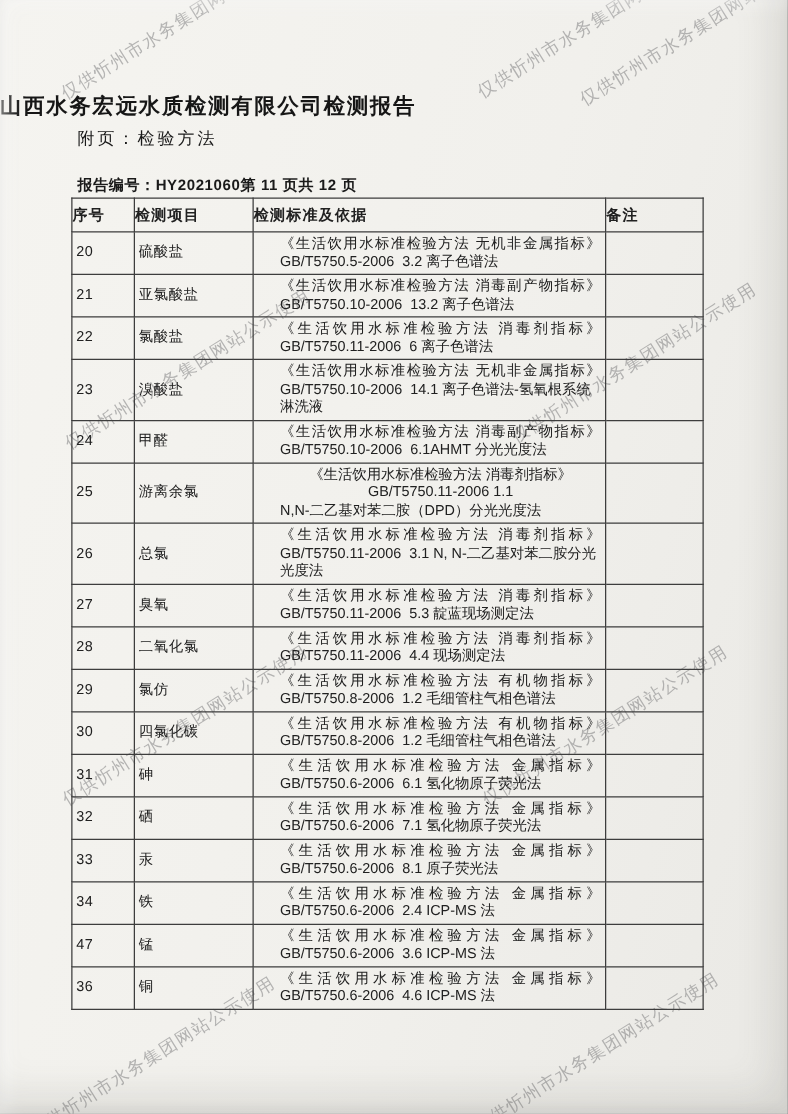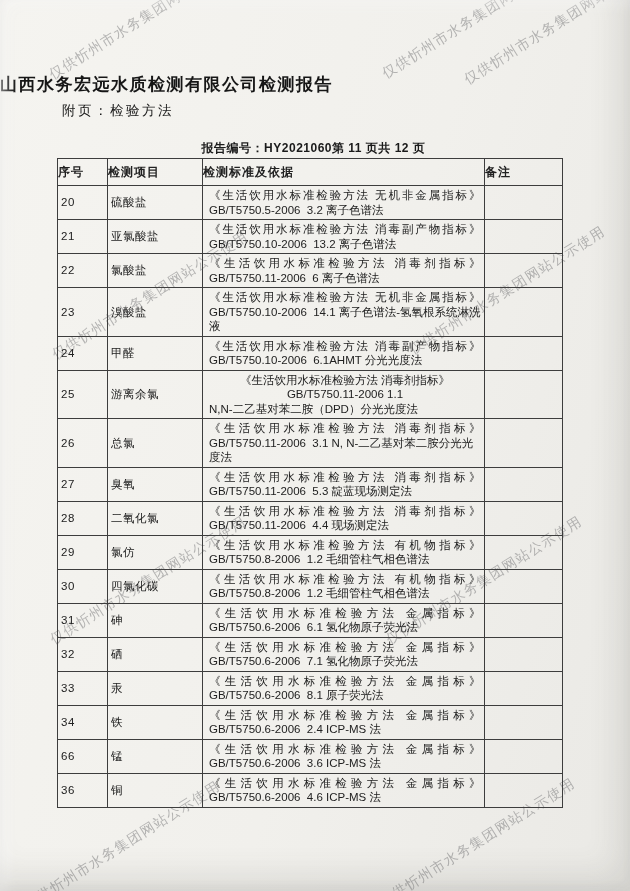--- a/index.html
+++ b/index.html
@@ -38,21 +38,21 @@
   .doc-title {
     position:absolute; top:73px; left:0; right:10px; text-align:left;
     font-size:17px; font-weight:bold; letter-spacing:1.5px; color:#161616;
   }
   .appendix {
     position:absolute; top:102px; left:62px;
     font-size:13.5px; font-weight:normal; letter-spacing:2.5px; color:#1a1a1a;
   }
   .report-line {
     position:absolute; top:140px; left:62px; width:503px;
-    display:flex; justify-content:center;
+    display:flex; justify-content:flex-start;
     font-size:12px; font-weight:bold; letter-spacing:0.5px; color:#1a1a1a;
   }
   
   table.methods {
     position:absolute; top:158px; left:57px; width:505px;
     border-collapse:collapse; table-layout:fixed;
     background:transparent;
   }
   .methods th, .methods td {
     border:1px solid #3d3d3d;
@@ -61,21 +61,21 @@
   }
   .methods th {
     font-size:12px; font-weight:bold; height:26px;
     letter-spacing:1px; text-align:left; padding:0;
   }
   .methods td {
     font-size:11.5px; line-height:14.5px; vertical-align:middle;
     padding:2px 3px;
   }
   td.c-no, td.c-item { letter-spacing:0.5px; }
-  td.c-method { padding-left:6px; padding-right:3px; }
+  td.c-method { padding-left:21px; padding-right:3px; }
   td.c-note { }
   .m-line { white-space:pre-wrap; }
   .m-spread { text-align:justify; text-align-last:justify; letter-spacing:0.5px; white-space:normal; }
   .m-center { text-align:center; }
 </style>
 </head>
 <body>
 
 <div class="page">
 
@@ -242,21 +242,21 @@
         <tr>
           <td class="c-no">34</td>
           <td class="c-item">铁</td>
           <td class="c-method">
             <div class="m-line m-spread">《生活饮用水标准检验方法 金属指标》</div>
             <div class="m-line ">GB/T5750.6-2006  2.4 ICP-MS 法</div>
           </td>
           <td class="c-note"></td>
         </tr>
         <tr>
-          <td class="c-no">66</td>
+          <td class="c-no">47</td>
           <td class="c-item">锰</td>
           <td class="c-method">
             <div class="m-line m-spread">《生活饮用水标准检验方法 金属指标》</div>
             <div class="m-line ">GB/T5750.6-2006  3.6 ICP-MS 法</div>
           </td>
           <td class="c-note"></td>
         </tr>
         <tr>
           <td class="c-no">36</td>
           <td class="c-item">铜</td>

